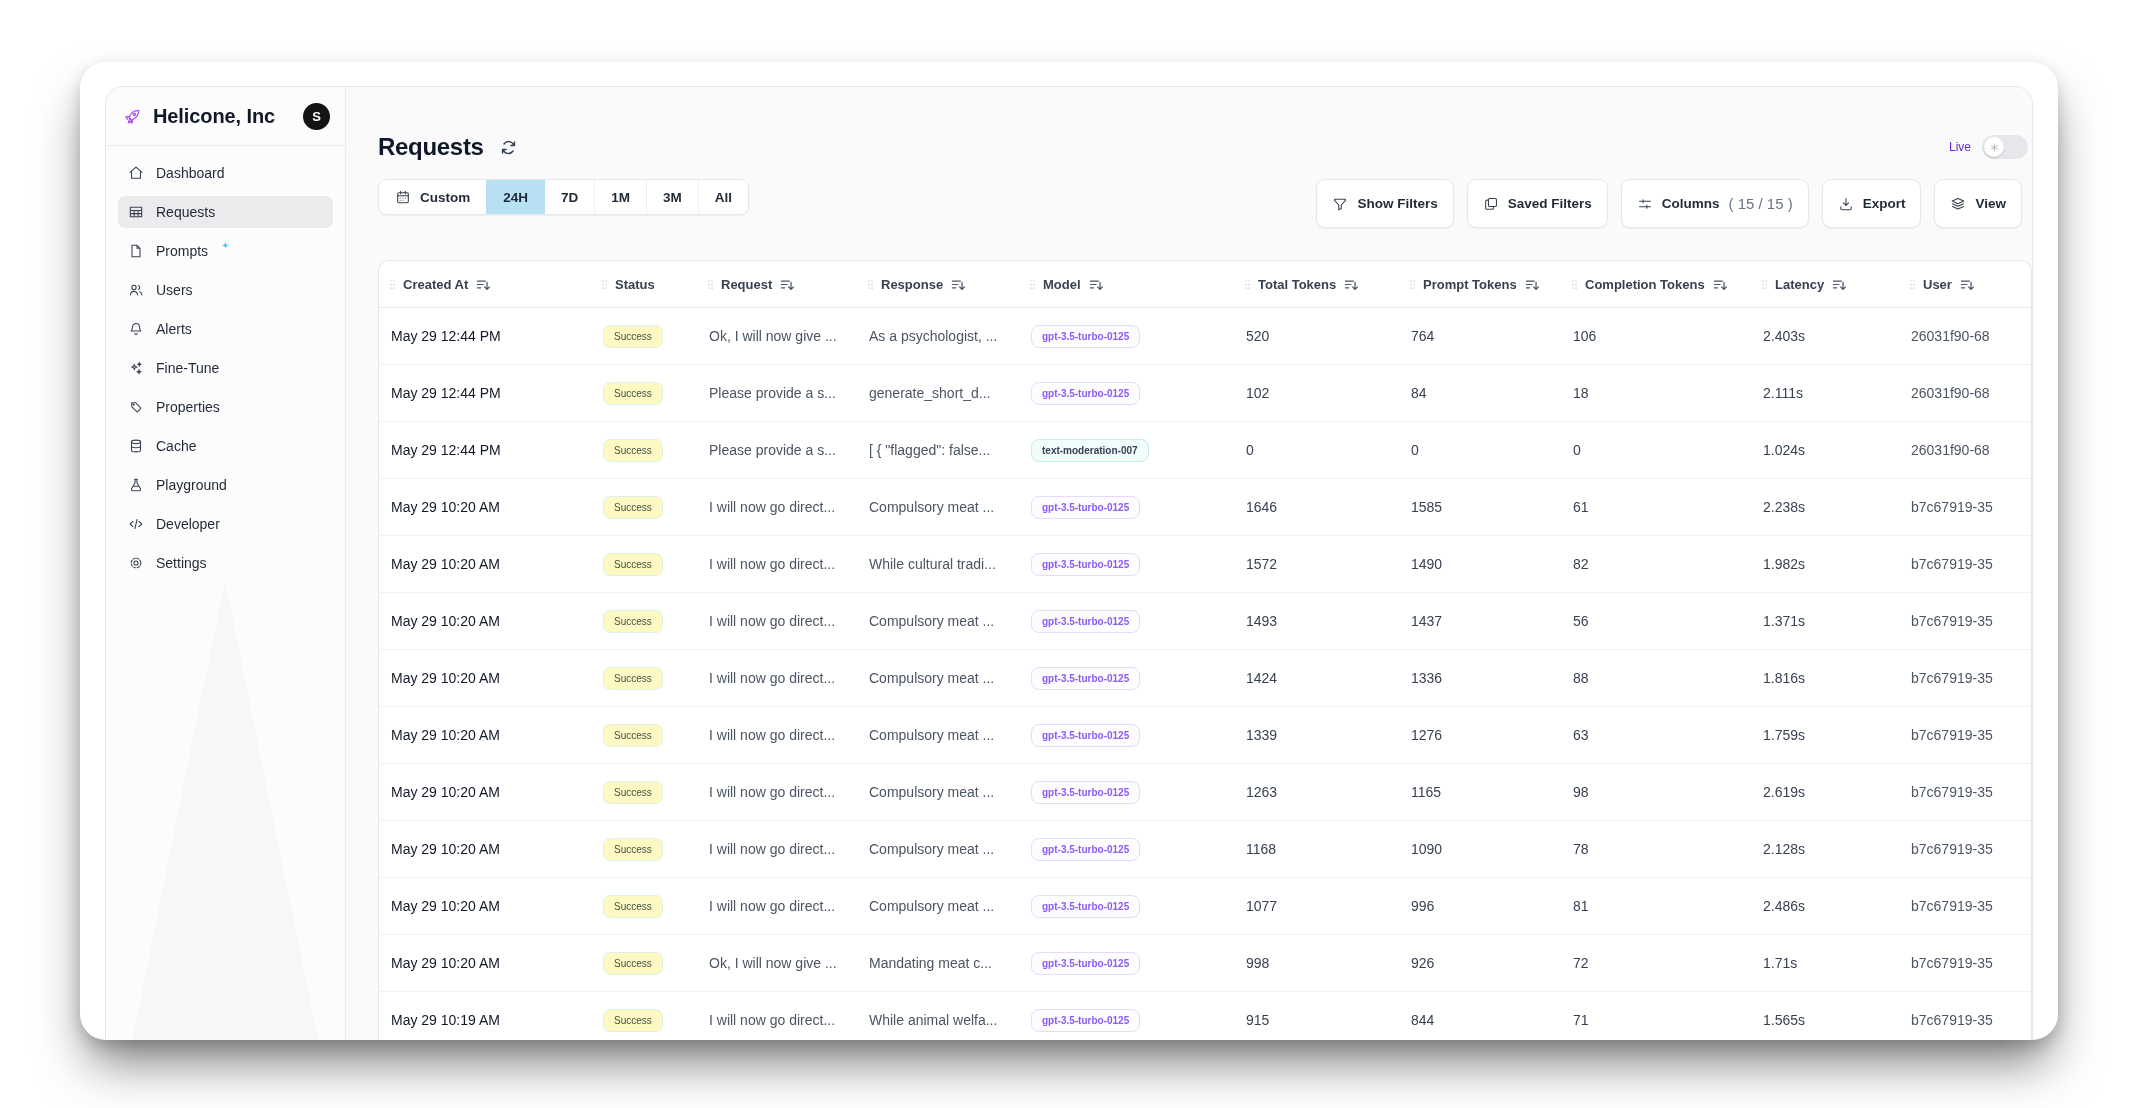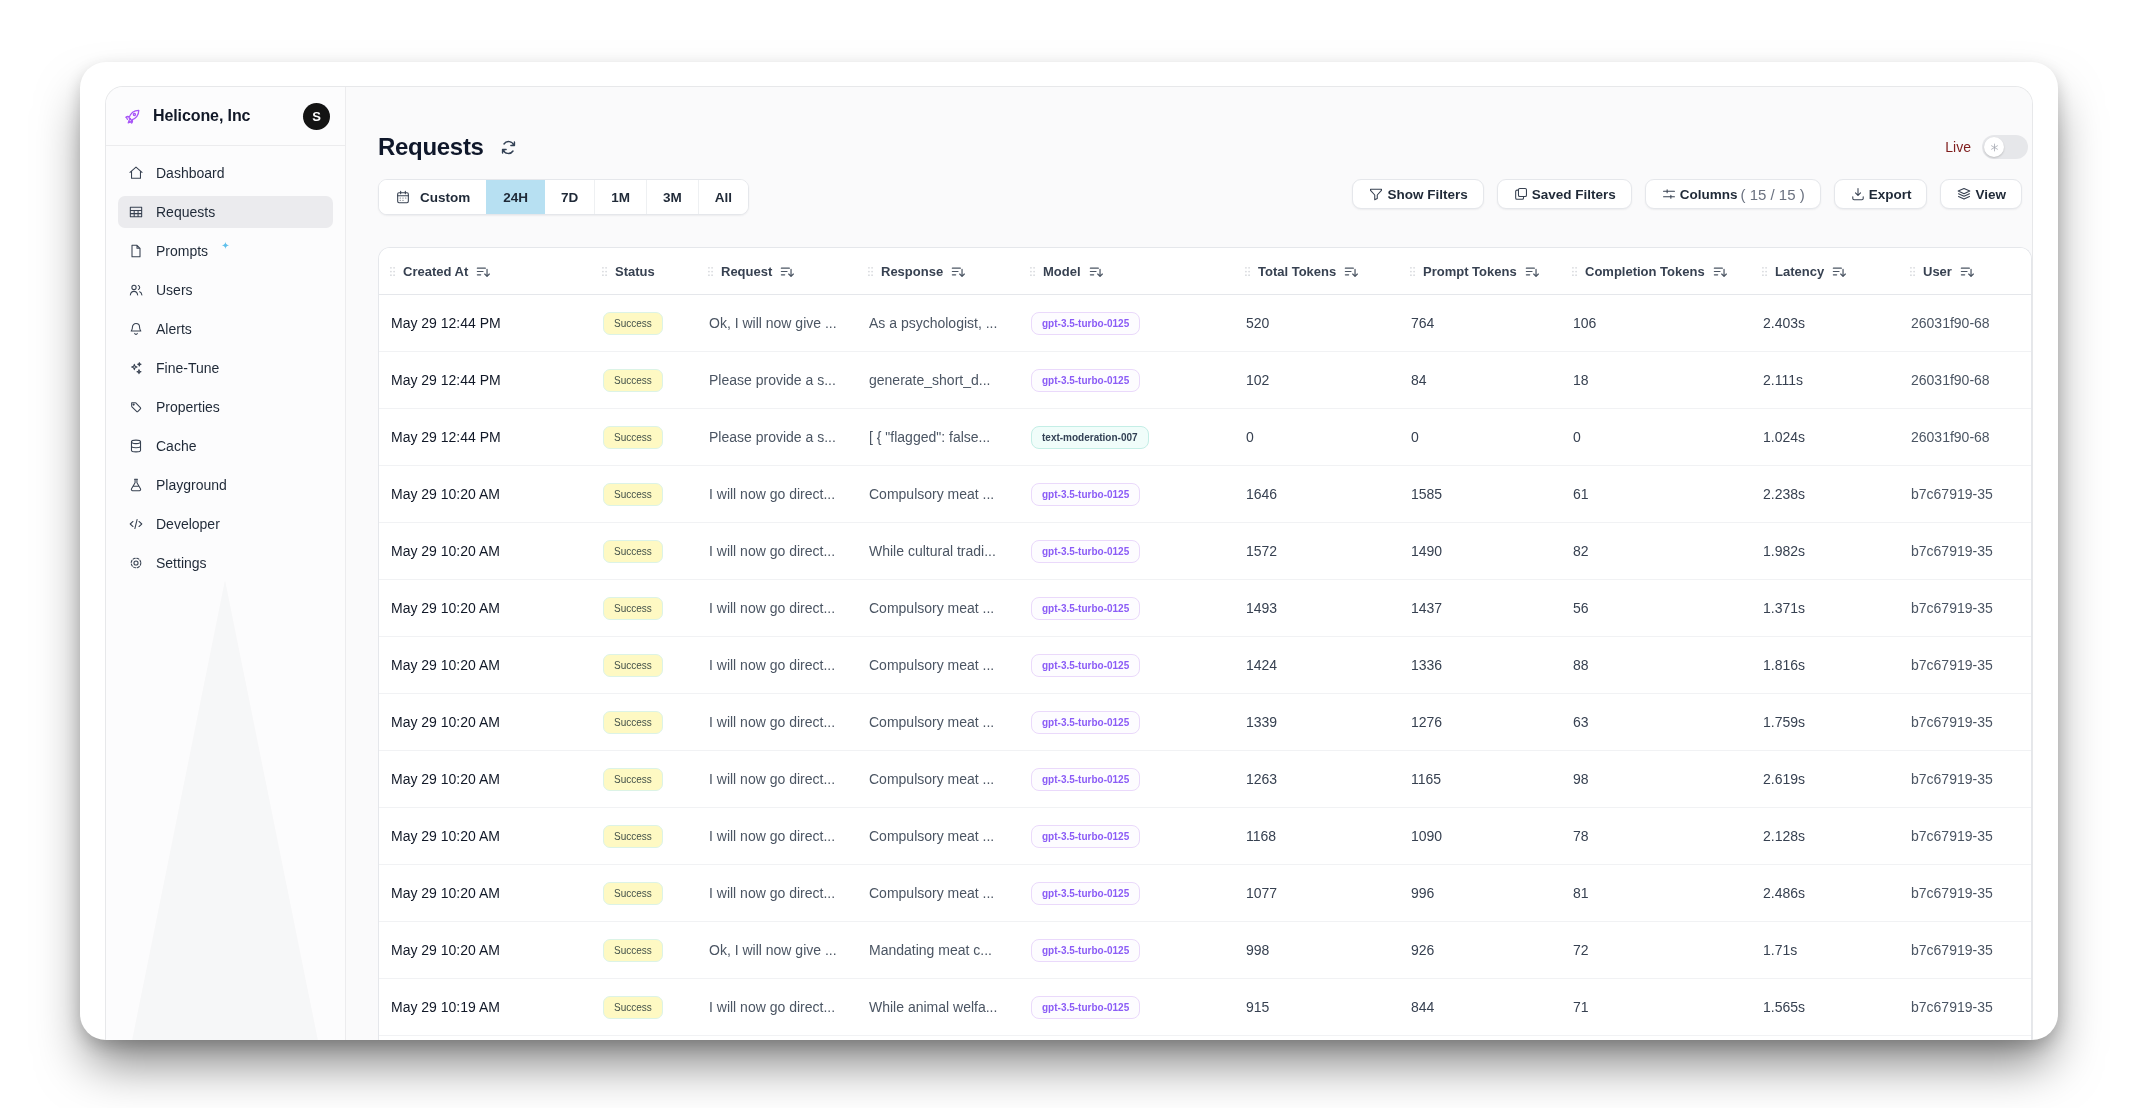--- a/index.html
+++ b/index.html
@@ -25,60 +25,60 @@
   }
 
   
   .sidebar { width:240px; flex-shrink:0; background:#fcfcfd; border-right:1px solid #ececee; position:relative; overflow:hidden; }
   .watermark { position:absolute; left:14px; bottom:-60px; width:0; height:0;
     border-left:105px solid transparent; border-right:105px solid transparent;
     border-bottom:520px solid rgba(15,23,42,0.022); }
   .org { height:58px; display:flex; align-items:center; padding:0 15px 0 17px; gap:11px; position:relative; z-index:1; }
   .logo { color:#a855f7; }
   .logo .ic { width:19px; height:19px; }
-  .org-name { font-size:16px; font-weight:700; color:#111827; flex:1; letter-spacing:-.1px; }
+  .org-name { font-size:20px; font-weight:700; color:#111827; flex:1; letter-spacing:-.1px; }
   .avatar { width:27px; height:27px; border-radius:50%; background:#141414; color:#fff;
     font-size:13px; font-weight:600; display:flex; align-items:center; justify-content:center; }
   .sidebar-divider { height:1px; background:#ececee; }
   .nav { padding:11px 12px; display:flex; flex-direction:column; gap:7px; position:relative; z-index:1; }
   .nav-item { display:flex; align-items:center; gap:12px; height:32px; padding:0 9px;
     border-radius:7px; font-size:14px; font-weight:500; color:#1f2937; cursor:pointer; }
   .nav-item[data-active="true"] { background:#ebebee; }
   .nav-ic { color:#374151; display:flex; width:17px; justify-content:center; }
   .nav-badge { font-size:10px; color:#5fc0ec; margin-left:1px; align-self:flex-start; margin-top:5px; }
   .nav-badge:empty { display:none; }
 
   
   .main { flex:1; min-width:0; display:flex; flex-direction:column; padding:44px 0 0 32px; background:#fafafb; }
 
   .titlebar { display:flex; align-items:center; height:32px; margin-right:4px; }
   .page-title { font-size:24px; font-weight:700; color:#0f172a; letter-spacing:-.3px; }
   .refresh-btn { margin-left:15px; color:#334155; cursor:pointer; background:none; border:none; }
   .refresh-btn .ic { width:19px; height:19px; stroke-width:1.8; }
   .live { margin-left:auto; display:flex; align-items:center; gap:11px; }
-  .live-label { font-size:14px; font-weight:500; color:#7f1d1d; }
+  .live-label { font-size:12px; font-weight:500; color:#6d28d9; }
   .toggle { width:46px; height:24px; border-radius:12px; background:#e6e7ea; position:relative; cursor:pointer; border:none; }
   .knob { position:absolute; left:2px; top:2px; width:20px; height:20px; border-radius:50%;
     background:#fff; box-shadow:0 1px 2px rgba(0,0,0,.18); display:flex; align-items:center; justify-content:center; color:#a3a8b0; }
   .knob .ic { width:11px; height:11px; stroke-width:1.7; }
 
   .toolbar { display:flex; align-items:flex-start; margin-top:16px; margin-right:10px; }
   .segmented { display:flex; align-items:stretch; height:36px; background:#fff; border:1px solid #e5e7eb;
     border-radius:9px; box-shadow:0 1px 2px rgba(16,24,40,.06); overflow:hidden; }
   .seg { display:flex; align-items:center; gap:9px; padding:0 16px; font-size:13.5px; font-weight:600;
     color:#1f2937; background:#fff; border:none; border-left:1px solid #eef0f2; cursor:pointer;
     font-family:inherit; }
   .seg:first-child { border-left:none; }
   .seg[data-active="true"] { background:#b7e0f2; border-left-color:#b7e0f2; }
   .seg[data-active="true"] + .seg { border-left-color:#b7e0f2; }
   .seg-ic { color:#374151; display:flex; }
   .seg-ic:empty { display:none; }
 
   .actions { margin-left:auto; display:flex; gap:13px; }
-  .act { display:flex; align-items:center; gap:3px; height:30px; padding:0 15px; background:#fff;
+  .act { display:flex; align-items:center; gap:9px; height:49px; padding:0 15px; background:#fff;
     border:1px solid #e5e7eb; border-radius:9px; box-shadow:0 1px 2px rgba(16,24,40,.06);
     font-size:13.5px; font-weight:600; color:#1f2937; cursor:pointer; font-family:inherit; white-space:nowrap; }
   .act-ic { color:#374151; display:flex; }
   .act .count { font-size:15px; color:#6b7280; font-weight:400; }
   .act .count:empty { display:none; }
 
   
   .table-card { margin-top:32px; margin-right:0; background:#fff; border:1px solid #e5e7eb; border-bottom:none;
     border-radius:12px 12px 0 0; flex:1; overflow:hidden;
     --cols:212px 106px 160px 162px 215px 165px 162px 190px 148px 1fr; }

